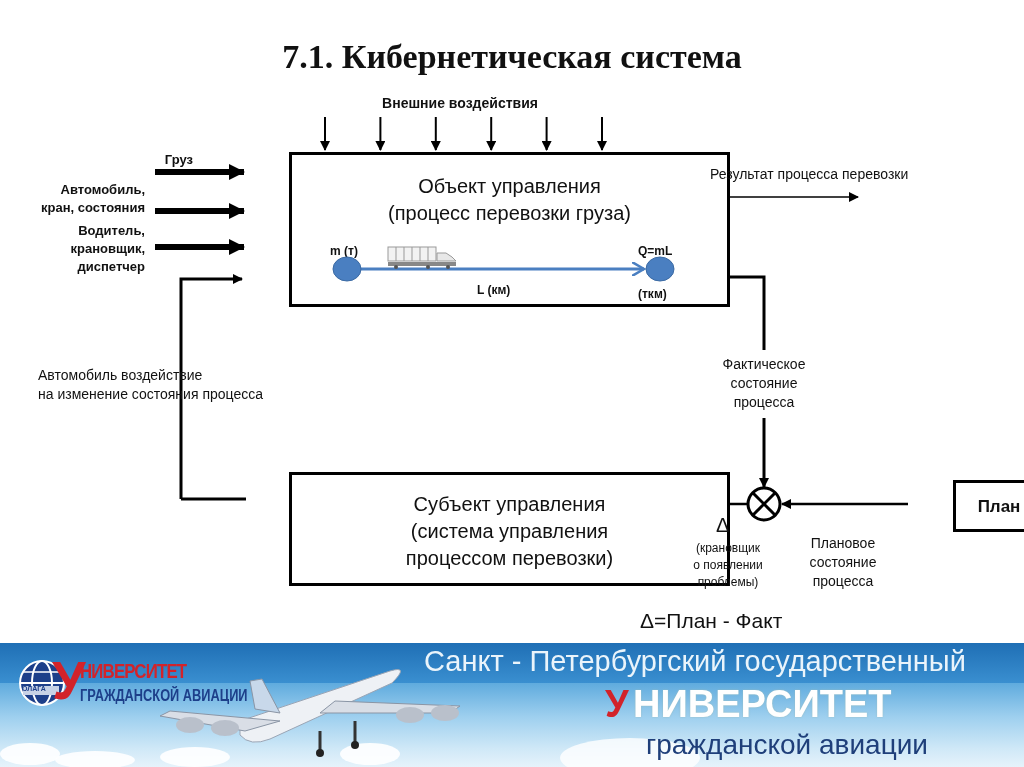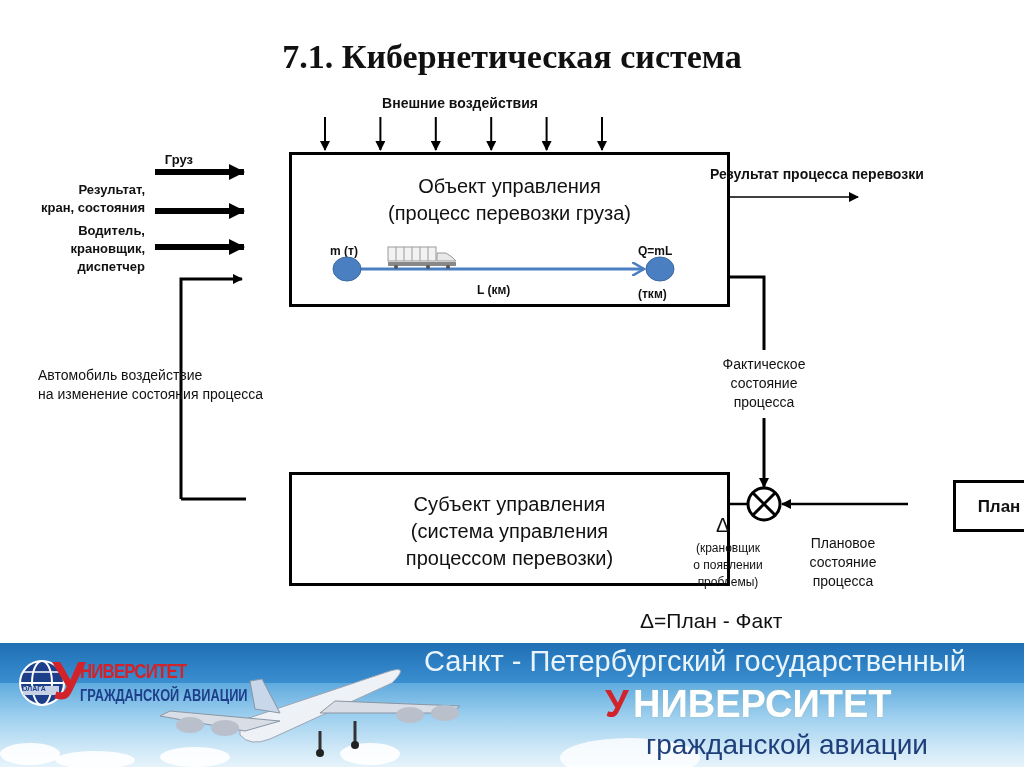--- a/index.html
+++ b/index.html
@@ -60,21 +60,21 @@
 
   <line x1="908" y1="504" x2="782" y2="504" stroke="#000" stroke-width="2.5" marker-end="url(#ah)"></line>
 
   <line x1="748" y1="504" x2="684" y2="504" stroke="#000" stroke-width="2.5" marker-end="url(#ah)"></line>
 </svg>
 
 <div class="abs lbl bold" style="left:290px;width:340px;text-align:center;top:94px;">Внешние воздействия</div>
 
 <div class="abs lbl bold" style="right:831px;top:150px;text-align:right;font-size:13px;">Груз</div>
 <div class="abs lbl bold" style="right:879px;top:181px;text-align:right;font-size:13px;line-height:18px;">
-  <div>Результат,</div>
+  <div>Автомобиль,</div>
   <div>кран, состояния</div>
 </div>
 <div class="abs lbl bold" style="right:879px;top:222px;text-align:right;font-size:13px;line-height:18px;">
   <div>Водитель,</div>
   <div>крановщик,</div>
   <div>диспетчер</div>
 </div>
 
 <div class="box" style="left:244px;top:152px;width:441px;height:155px;">
   <div class="boxtext" style="top:18px;">
@@ -99,21 +99,21 @@
       <line x1="40" y1="0" x2="40" y2="14"></line>
       <path d="M49,14 L49,6 L58,6 L64,10 L68,14 Z" fill="#e8e8e8"></path>
       <rect x="0" y="15" width="68" height="4" fill="#888" stroke="none"></rect>
       <circle cx="8" cy="20" r="2" fill="#555" stroke="none"></circle>
       <circle cx="40" cy="20" r="2" fill="#555" stroke="none"></circle>
       <circle cx="60" cy="20" r="2" fill="#555" stroke="none"></circle>
     </g>
   </svg>
 </div>
 
-<div class="abs lbl" style="left:710px;top:165px;font-weight:bold;">Результат процесса перевозки</div>
+<div class="abs lbl" style="left:710px;top:165px;">Результат процесса перевозки</div>
 
 <div class="abs lbl" style="left:38px;top:366px;">
   <div>Автомобиль воздействие</div>
   <div>на изменение состояния процесса</div>
 </div>
 
 <div class="abs lbl" style="left:694px;width:140px;text-align:center;top:355px;">
   <div>Фактическое</div>
   <div>состояние</div>
   <div>процесса</div>

